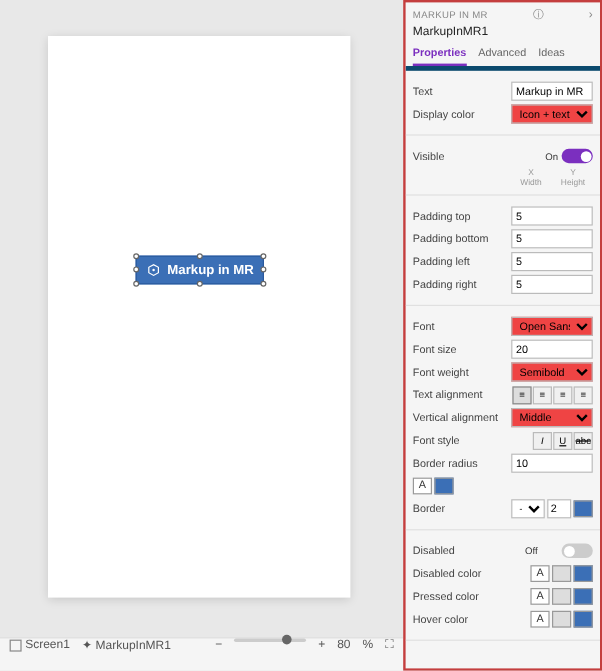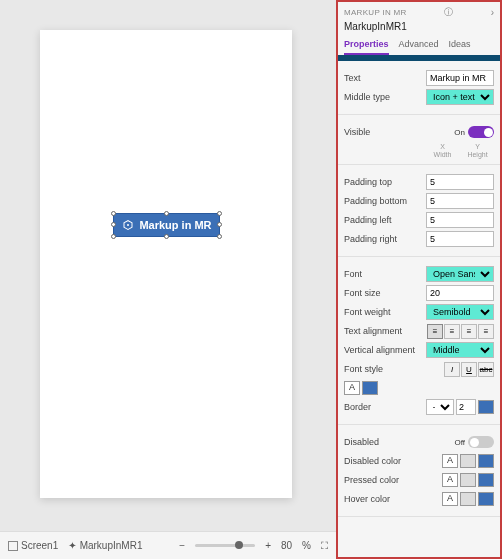--- a/index.html
+++ b/index.html
@@ -6,37 +6,37 @@
 body{background:#e8e8e8;width:502px;height:559px;overflow:hidden;position:relative}
 .canvas-area{position:absolute;left:0;top:0;width:336px;height:530px;background:#e8e8e8}
 .artboard{position:absolute;left:40px;top:30px;width:252px;height:468px;background:#fff;box-shadow:0 2px 8px rgba(0,0,0,0.15)}
 .btn-markup{position:absolute;left:73px;top:183px;width:107px;height:24px;background:#3b6fb6;border:1px solid #2a5a9e;display:flex;align-items:center;justify-content:center;gap:4px}
 .btn-markup .icon{width:14px;height:14px;display:flex;align-items:center;justify-content:center}
 .btn-markup span{color:#fff;font-size:11px;font-weight:600}
 .sel-handle{position:absolute;width:5px;height:5px;background:#fff;border:1px solid #666;border-radius:50%}
 .h-tl{left:-3px;top:-3px}.h-tr{right:-3px;top:-3px}.h-bl{left:-3px;bottom:-3px}.h-br{right:-3px;bottom:-3px}
 .h-tm{left:50%;top:-3px;margin-left:-3px}.h-bm{left:50%;bottom:-3px;margin-left:-3px}
 .h-ml{left:-3px;top:50%;margin-top:-3px}.h-mr{right:-3px;top:50%;margin-top:-3px}
-.bottom-bar{position:absolute;left:0;bottom:0;width:336px;height:28px;background:#f5f5f5;border-top:1px solid #ddd;display:flex;align-items:center;padding:0 8px;font-size:10px;color:#555;gap:10px}
+.bottom-bar{position:absolute;left:0;bottom:0;width:336px;height:28px;background:#f5f5f5;border-top:1px solid #ddd;display:flex;align-items:flex-start;padding:0 8px;font-size:10px;color:#555;gap:10px}
 .bottom-bar .spacer{flex:1}
 .zoom-slider{width:60px;height:3px;background:#ccc;position:relative;border-radius:2px}
 .zoom-thumb{position:absolute;width:8px;height:8px;background:#666;border-radius:50%;top:-3px;left:40px}
 .panel{position:absolute;right:0;top:0;width:166px;height:559px;background:#f5f5f5;border:2px solid #c43e3e;font-size:9px;color:#333;overflow:hidden}
 .panel-hdr{padding:4px 6px 2px;display:flex;align-items:center;justify-content:space-between}
 .panel-hdr .title{font-size:8px;color:#888;text-transform:uppercase;letter-spacing:0.3px}
 .panel-name{padding:0 6px 4px;font-size:10px;color:#222}
-.tabs{display:flex;gap:10px;padding:0 6px;border-bottom:6px solid #0c4a6e}
+.tabs{display:flex;gap:10px;padding:0 6px;border-bottom:4px solid #0c4a6e}
 .tab{font-size:9px;padding:3px 0 4px;color:#666;cursor:pointer}
 .tab.active{color:#7b2fbf;border-bottom:2px solid #7b2fbf;font-weight:600}
 .sect{padding:6px;border-bottom:1px solid #e0e0e0}
 .row{display:flex;align-items:center;justify-content:space-between;margin:3px 0;min-height:16px}
 .row label{font-size:9px;color:#444;flex:1}
 .inp{width:68px;height:16px;border:1px solid #bbb;background:#fff;font-size:9px;padding:0 3px}
 .inp-sm{width:33px;height:16px;border:1px solid #bbb;background:#fff;font-size:9px;padding:0 2px;text-align:left}
-.sel{width:68px;height:16px;border:1px solid #bbb;background:#5eead4;font-size:9px;padding:0 2px}
+.sel{width:68px;height:16px;border:1px solid #bbb;background:#ef4444;font-size:9px;padding:0 2px}
 .dual{display:flex;gap:2px}
 .sub-lbl{display:flex;gap:2px;justify-content:flex-end;margin-top:1px}
 .sub-lbl span{width:33px;text-align:center;font-size:7px;color:#999}
 .toggle{width:26px;height:12px;border-radius:6px;position:relative;cursor:pointer}
 .toggle.on{background:#7b2fbf}
 .toggle.off{background:#ccc}
 .toggle .knob{position:absolute;width:9px;height:9px;background:#fff;border-radius:50%;top:1.5px}
 .toggle.on .knob{right:1.5px}
 .toggle.off .knob{left:1.5px}
 .btn-grp{display:flex;gap:1px}
@@ -104,21 +104,21 @@
     <div class="tab">Advanced</div>
     <div class="tab">Ideas</div>
   </div>
 
   <div class="sect">
     <div class="row">
         <label>Text</label>
         <input class="inp" value="Markup in MR" style="">
       </div>
     <div class="row">
-        <label>Middle type</label>
+        <label>Display color</label>
         <select class="sel"><option>Icon + text</option></select>
       </div>
   </div>
 
   <div class="sect">
     <div class="row">
         <label>Visible</label>
         <span style="font-size:8px;margin-right:3px">On</span>
         <div class="toggle on">
           <div class="knob"></div>
@@ -187,39 +187,43 @@
           </button>
           <button>
             <u>U</u>
           </button>
           <button>
             <s>abc</s>
           </button>
         </div>
       </div>
     <div class="row">
+        <label>Border radius</label>
+        <input class="inp" value="10" style="">
+      </div>
+    <div class="row">
         <div class="color-row">
           <div class="swatch" style="background:#fff;color:#333;text-align:center;font-size:9px">A</div>
           <div class="swatch" style="background:#3b6fb6"></div>
         </div>
       </div>
     <div class="row">
         <label>Border</label>
         <div class="color-row">
           <select class="inp-sm" style="width:28px"><option>—</option></select>
           <input class="inp-sm" style="width: 20px;" value="2">
           <div class="swatch" style="background:#3b6fb6"></div>
         </div>
       </div>
   </div>
 
   <div class="sect">
     <div class="row">
         <label>Disabled</label>
-        <span style="font-size:8px;margin-right:3px">Off</span>
+        <span style="font-size:8px;margin-right:20px">Off</span>
         <div class="toggle off">
           <div class="knob"></div>
         </div>
       </div>
     <div class="row">
         <label>Disabled color</label>
         <div class="color-row">
           <div class="swatch" style="background:#fff;text-align:center;font-size:9px">A</div>
           <div class="swatch" style="background:#ddd"></div>
           <div class="swatch" style="background:#3b6fb6"></div>

